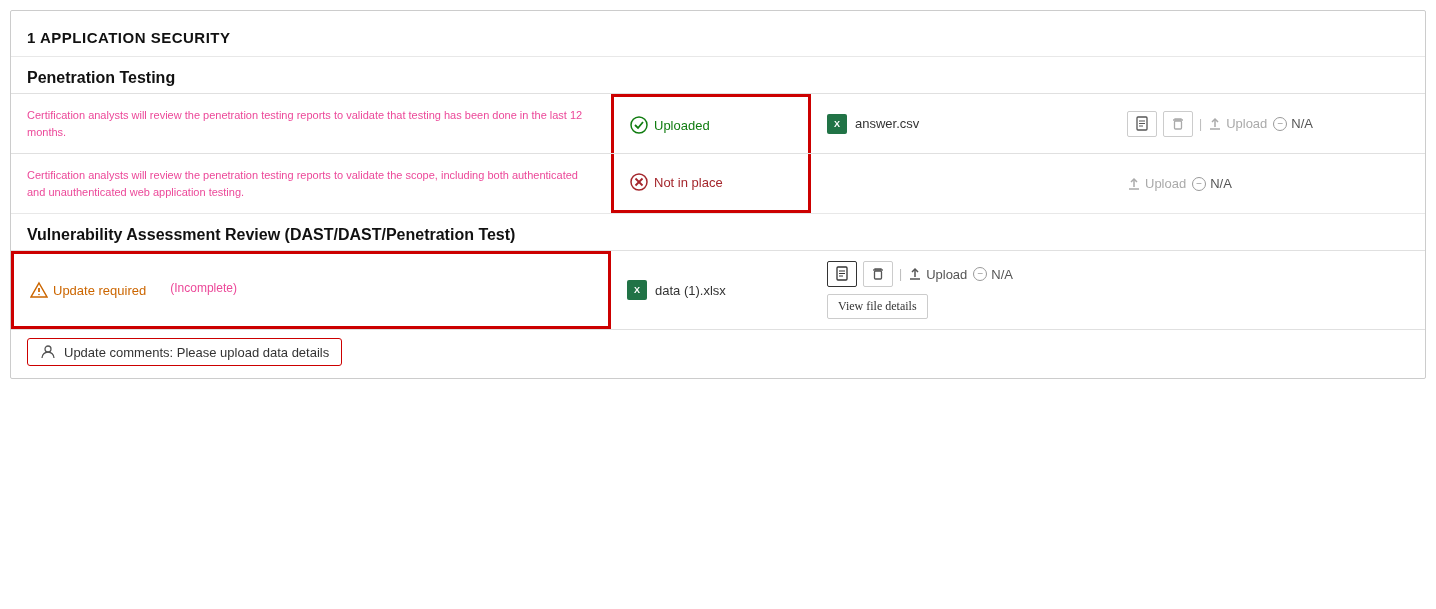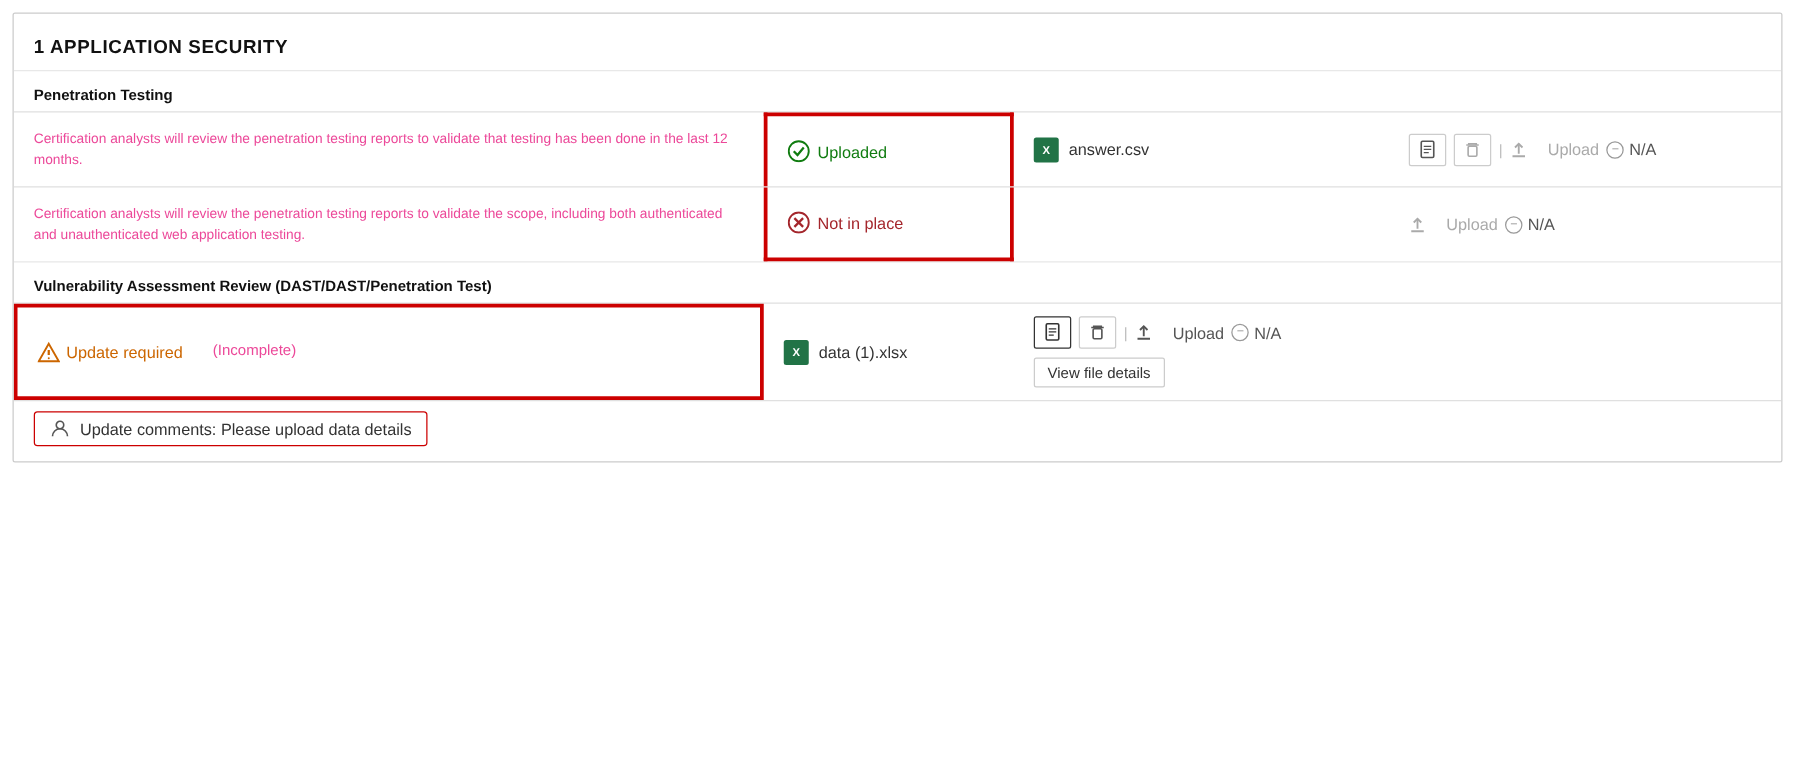--- a/index.html
+++ b/index.html
@@ -30,21 +30,21 @@
     .section-title {
       padding: 18px 16px 10px 16px;
       font-weight: 700;
       font-size: 15px;
       letter-spacing: 0.5px;
       color: #111;
     }
     .subsection-title {
       padding: 12px 16px 6px 16px;
       font-weight: 700;
-      font-size: 12px;
+      font-size: 16px;
       color: #111;
     }
     .data-row {
       display: grid;
       grid-template-columns: 600px 200px 300px 1fr;
       border-top: 1px solid #e0e0e0;
       min-height: 60px;
     }
     .cell {
       padding: 10px 16px;
@@ -143,34 +143,35 @@
     .action-icon-btn.highlighted {
       border: 1.5px solid #333;
       background: #fff;
     }
     .action-link {
       color: #555;
       font-size: 13px;
       cursor: pointer;
       display: flex;
       align-items: center;
-      gap: 16px;
+      gap: 4px;
       background: none;
       border: none;
     }
     .action-separator { color: #bbb; font-size: 12px; }
     .tooltip-box {
       background: #fff;
       border: 1px solid #ccc;
       border-radius: 2px;
       padding: 4px 10px;
       font-size: 12px;
       color: #333;
       margin-top: 4px;
       white-space: nowrap;
+      font-family: Liberation Serif, serif;
     }
     .analyst-comment-row {
       padding: 8px 16px 12px 16px;
       border-top: 1px solid #e0e0e0;
     }
     .analyst-comment-box {
       display: inline-flex;
       align-items: center;
       gap: 8px;
       border: 1.5px solid #cc0000;

